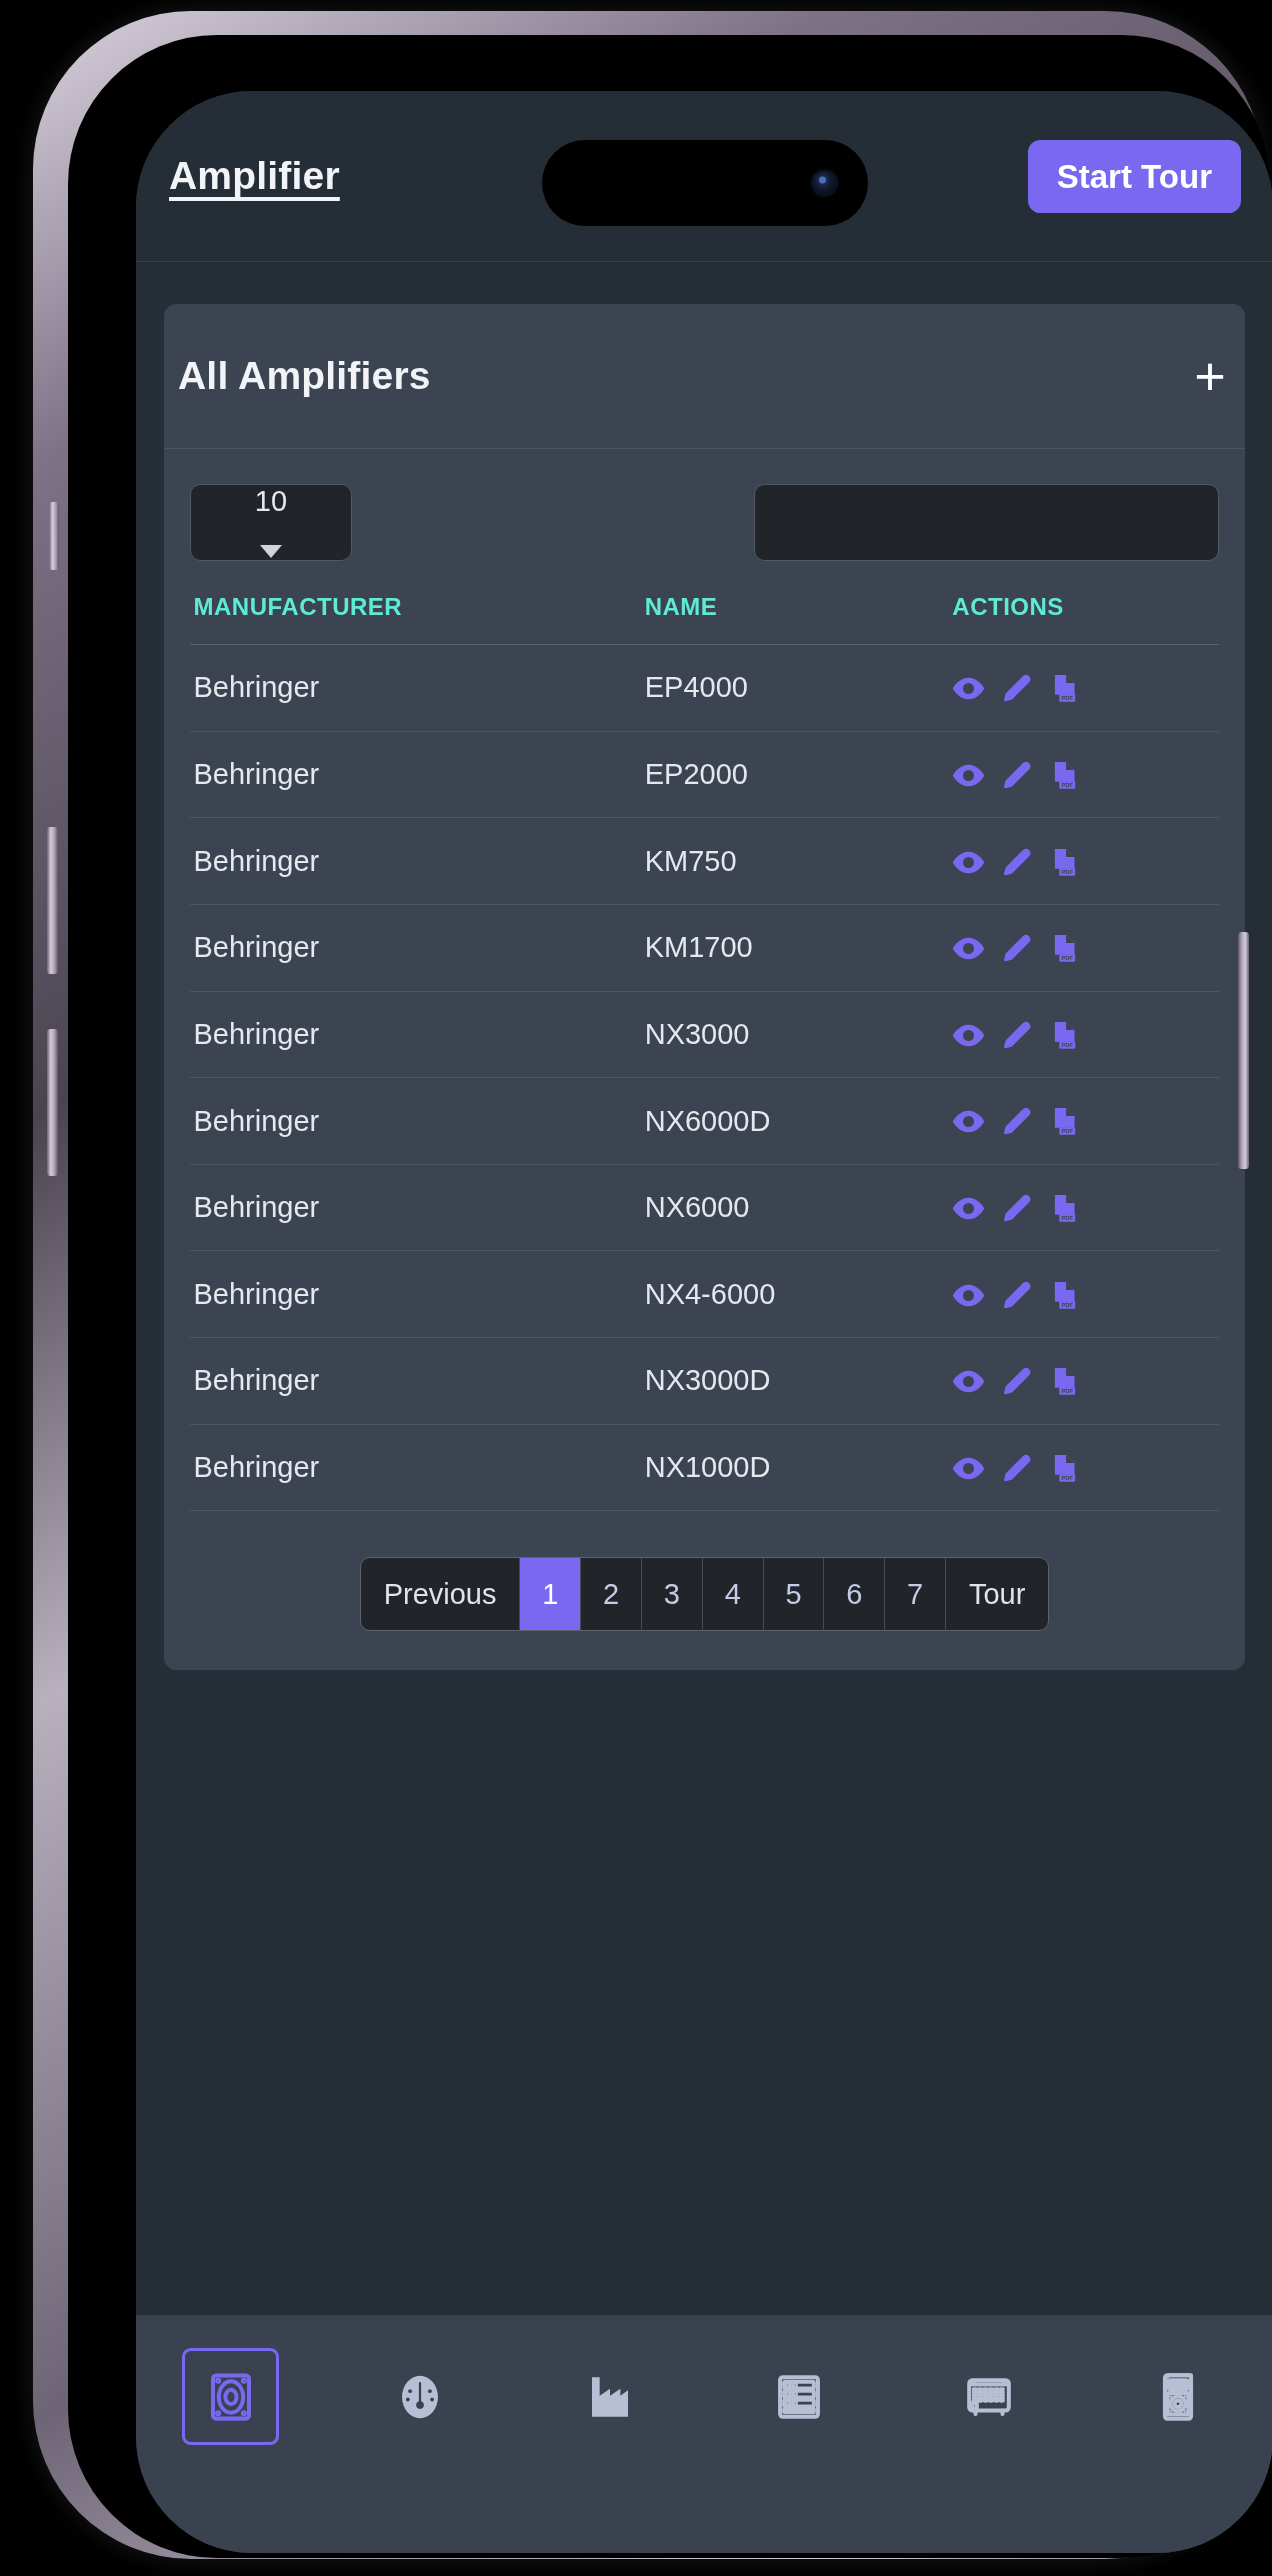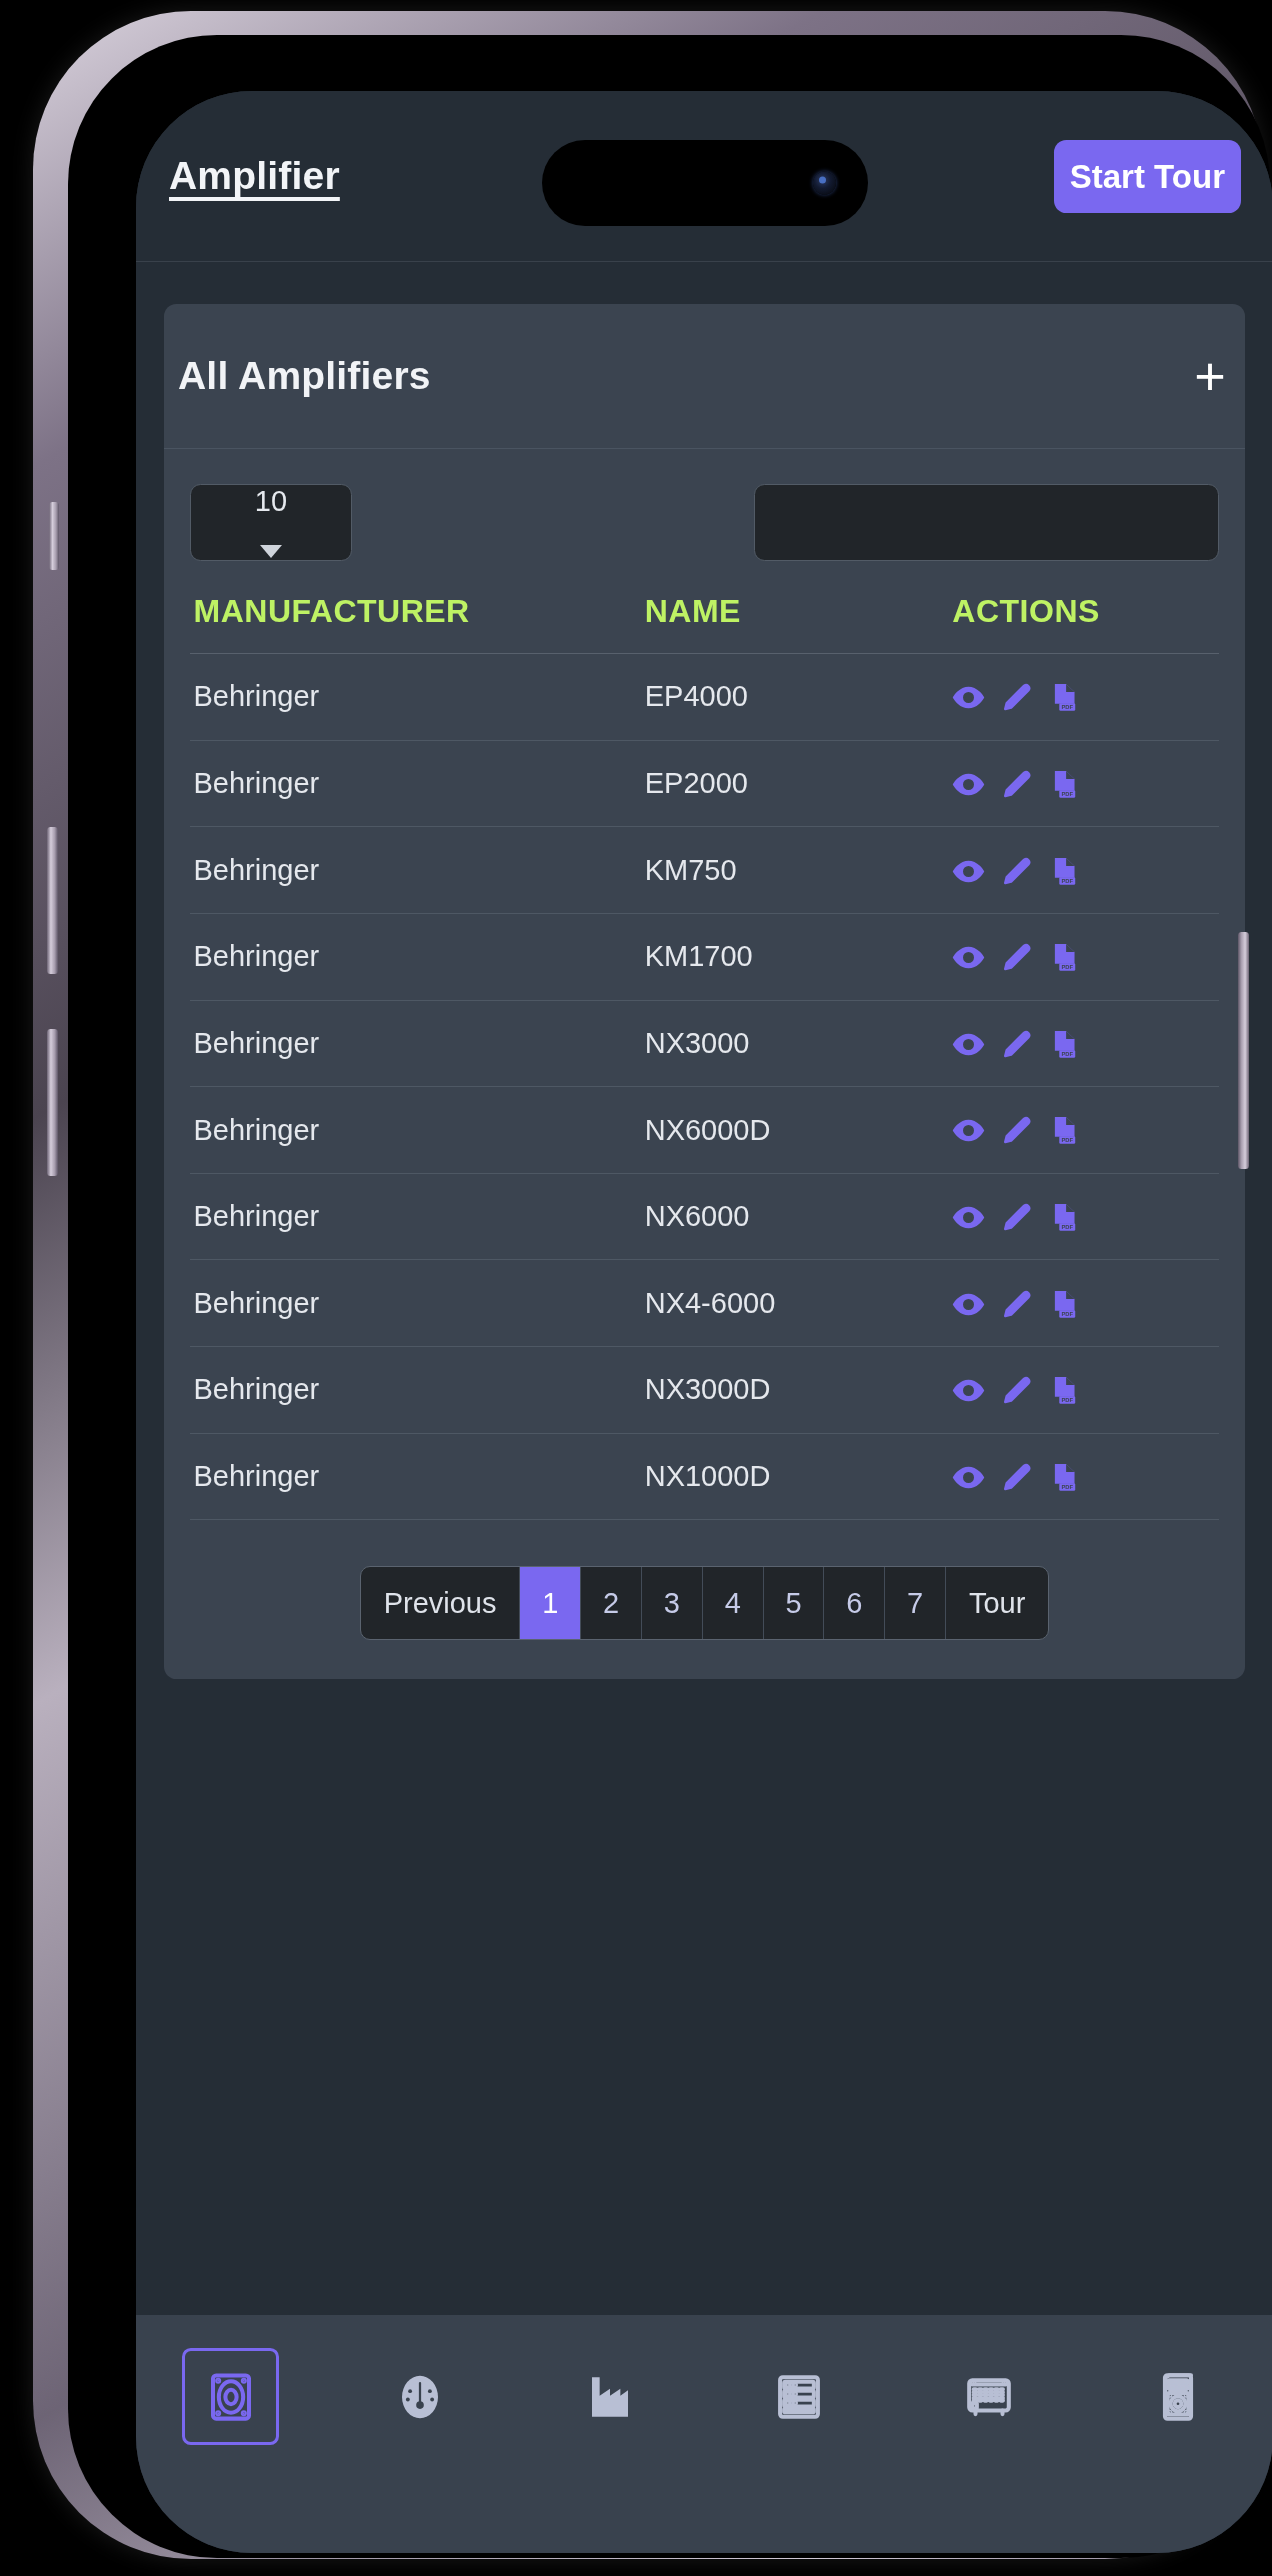--- a/index.html
+++ b/index.html
@@ -118,21 +118,21 @@
     white-space: nowrap;
   }
   .tour-btn {
     background: #7a68f0;
     color: #ffffff;
     border: none;
     border-radius: 12.3px;
     font-size: 33px;
     font-weight: 600;
     font-family: "Liberation Sans", sans-serif;
-    padding: 20px 16px;
+    padding: 20px 29px;
     line-height: 1;
     cursor: pointer;
     white-space: nowrap;
   }
 
   .page-body {
     position: relative;
     height: 2053px;
     background: #252d36;
     padding: 42px 28px 0 28px;
@@ -212,22 +212,22 @@
     font-size: 28px;
     padding: 0 17.5px;
     box-sizing: border-box;
     font-family: "Liberation Sans", sans-serif;
     outline: none;
   }
 
   table.amp-table { width: 100%; border-collapse: collapse; table-layout: fixed; }
   table.amp-table th {
     text-align: left;
-    color: #bef264;
-    font-size: 32px;
+    color: #5eead4;
+    font-size: 24px;
     font-weight: 700;
     letter-spacing: 0.5px;
     padding: 0 0 23px 0;
     border-bottom: 0.9px solid #58616d;
     text-transform: uppercase;
   }
   table.amp-table th:nth-child(1){ width: 44%; padding-left: 3.5px;}
   table.amp-table th:nth-child(2){ width: 30%; }
   table.amp-table th:nth-child(3){ width: 26%; }
   table.amp-table td {

